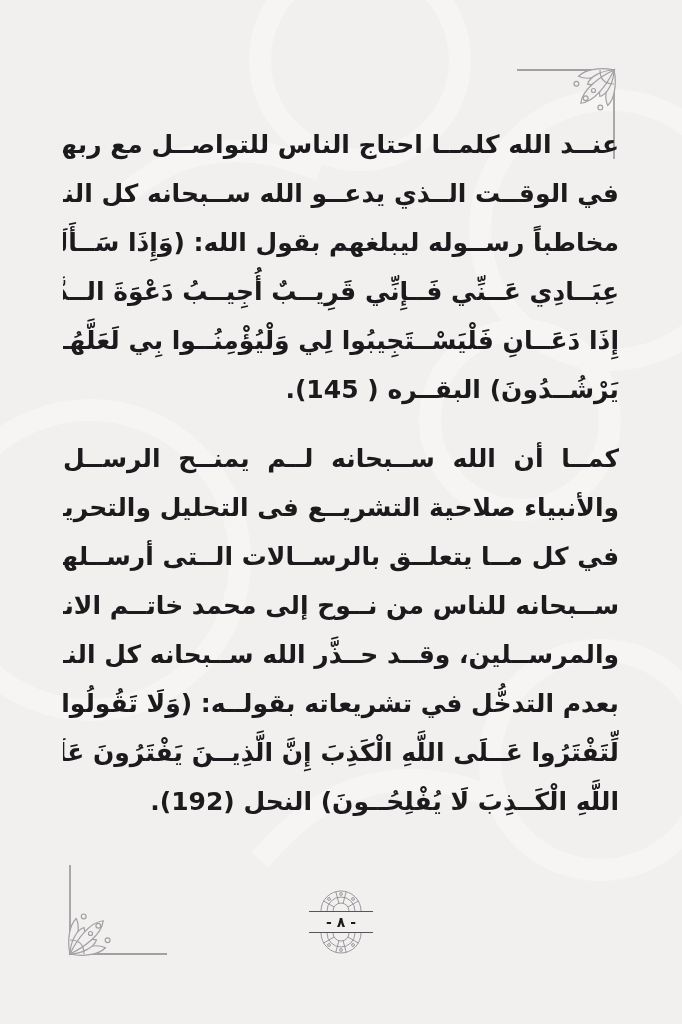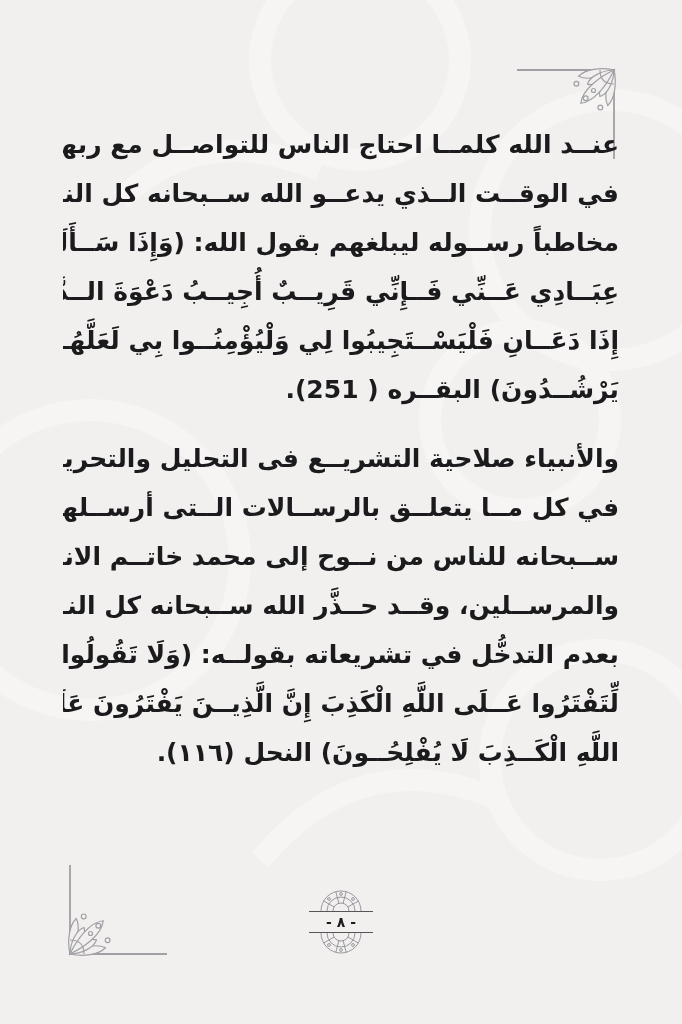--- a/index.html
+++ b/index.html
@@ -126,31 +126,32 @@
       <circle cx="-20.5" cy="20.5" r="2" fill="none"></circle>
     </g>
   </svg>
 
   <div class="text-block para1">
     <span class="line">عنــد الله كلمــا احتاج الناس للتواصــل مع ربهم،</span>
     <span class="line">في الوقــت الــذي يدعــو الله ســبحانه كل الناس</span>
     <span class="line">مخاطباً رســوله ليبلغهم بقول الله: (وَإِذَا سَــأَلَكَ</span>
     <span class="line">عِبَــادِي عَــنِّي فَــإِنِّي قَرِيــبٌ أُجِيــبُ دَعْوَةَ الــدَّاعِ</span>
     <span class="line">إِذَا دَعَــانِ فَلْيَسْــتَجِيبُوا لِي وَلْيُؤْمِنُــوا بِي لَعَلَّهُــمْ</span>
-    <span class="line end">يَرْشُــدُونَ) البقــره ( 251).</span>
+    <span class="line end">يَرْشُــدُونَ) البقــره ( 145).</span>
   </div>
 
   <div class="text-block para2">
+    <span class="line">كمــا أن الله ســبحانه لــم يمنــح الرســل</span>
     <span class="line">والأنبياء صلاحية التشريــع فى التحليل والتحريم</span>
     <span class="line">في كل مــا يتعلــق بالرســالات الــتى أرســلها الله</span>
     <span class="line">ســبحانه للناس من نــوح إلى محمد خاتــم الانبياء</span>
     <span class="line">والمرســلين، وقــد حــذَّر الله ســبحانه كل النــاس</span>
     <span class="line">بعدم التدخُّل في تشريعاته بقولــه: (وَلَا تَقُولُوا لِمَا</span>
     <span class="line">لِّتَفْتَرُوا عَــلَى اللَّهِ الْكَذِبَ إِنَّ الَّذِيــنَ يَفْتَرُونَ عَلَى</span>
-    <span class="line end">اللَّهِ الْكَــذِبَ لَا يُفْلِحُــونَ) النحل (١١٦).</span>
+    <span class="line end">اللَّهِ الْكَــذِبَ لَا يُفْلِحُــونَ) النحل (192).</span>
   </div>
 
   <div class="footer-ornament">
     <svg width="64" height="22" viewBox="0 0 64 22">
       <g fill="none" stroke="#8f8f95" stroke-width="0.9">
         <path d="M12,22 A20,20 0 0 1 52,22"></path>
         <path d="M18,22 A14,14 0 0 1 46,22"></path>
         <path d="M24,22 A8,8 0 0 1 40,22"></path>
         <path d="M38.9,18 L49.3,12"></path>
         <path d="M34.1,14.3 L37.2,2.7"></path>

